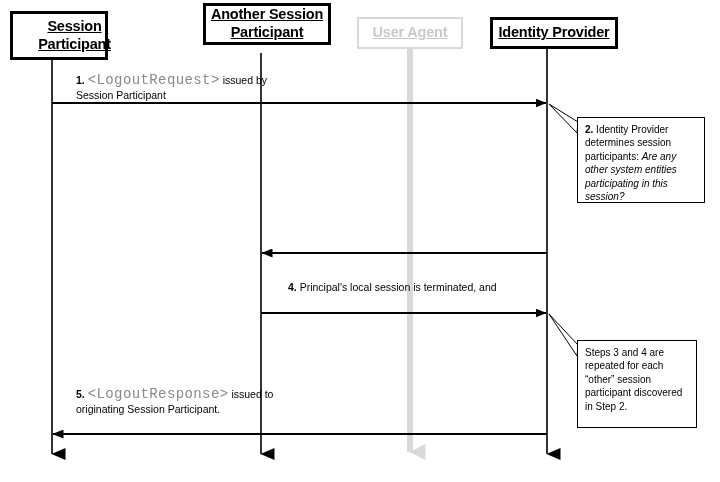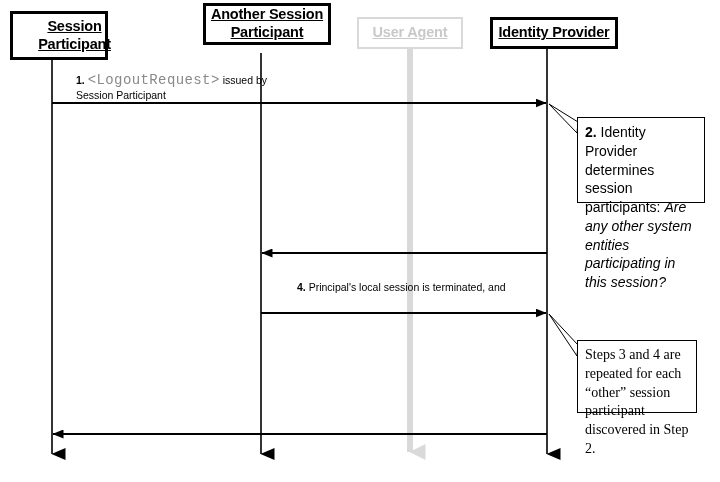--- a/index.html
+++ b/index.html
@@ -73,39 +73,39 @@
   }
   .msg .num { font-weight: bold; }
   .msg .code {
     font-family: "Liberation Mono", "DejaVu Sans Mono", monospace;
     color: #8a8a8a;
     font-size: 14px;
     letter-spacing: 0.4px;
   }
   #msg-1 { left: 76px;  top: 71px;  width: 210px; }
   #msg-3 { left: 294px; top: 220px; width: 250px; }
-  #msg-4 { left: 297px; top: 281px; width: 250px; }
+  #msg-4 { left: 288px; top: 281px; width: 250px; }
   #msg-5 { left: 76px;  top: 385px; width: 230px; }
 
   
   .note {
     position: absolute;
     box-sizing: border-box;
     border: 1px solid #000000;
     background: #ffffff;
-    font-size: 14px;
+    font-size: 10px;
     line-height: 1.34;
     color: #000000;
     padding: 5px 6px 4px 7px;
     z-index: 6;
   }
   .note .num { font-weight: bold; }
   .note .q { font-style: italic; }
   #note-step2 { left: 577px; top: 117px; width: 128px; height: 86px; }
-  #note-repeat { left: 577px; top: 340px; width: 120px; height: 73px; font-family: Liberation Serif, serif; }
+  #note-repeat { left: 577px; top: 340px; width: 120px; height: 88px; }
 </style>
 </head>
 <body>
 
 <div id="diagram">
 
   <svg class="layer" viewBox="0 0 720 482" xmlns="http://www.w3.org/2000/svg">
     <defs>
       <marker id="ah-right" markerWidth="11" markerHeight="9" refX="10.5" refY="4.5" orient="auto" markerUnits="userSpaceOnUse">
         <path d="M0,0 L11,4.5 L0,9 z" fill="#000000"></path>
@@ -187,20 +187,23 @@
 
   <div class="msg" id="msg-1">
     <span class="num">1.</span><span> </span><span class="code">&lt;LogoutRequest&gt;</span><span> issued by Session Participant</span>
   </div>
 
 
   <div class="msg" id="msg-4">
     <span class="num">4.</span><span> Principal's local session is terminated, and</span><br>
   </div>
 
+  <div class="msg" id="msg-5">
+    <span class="num">5.</span><span> </span><span class="code">&lt;LogoutResponse&gt;</span><span> issued to originating Session Participant.</span>
+  </div>
 
   <div class="note" id="note-step2">
     <span class="num">2.</span><span> Identity Provider determines session participants: </span><span class="q">Are any other system entities participating in this session?</span>
   </div>
 
   <div class="note" id="note-repeat">
     <span>Steps 3 and 4 are repeated for each “other” session participant discovered in Step 2.</span>
   </div>
 
 </div>

